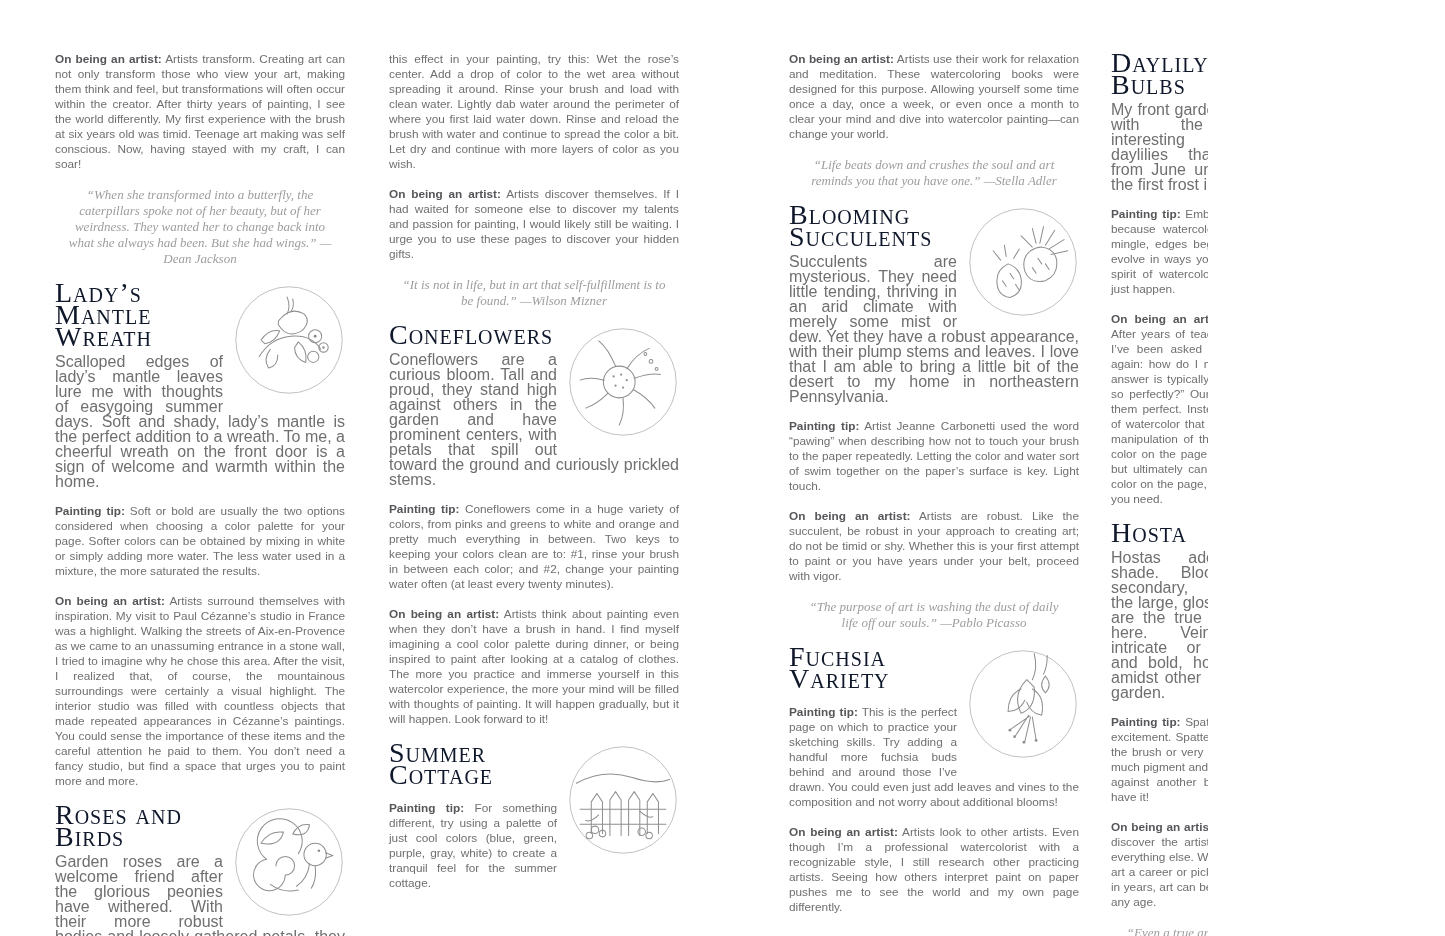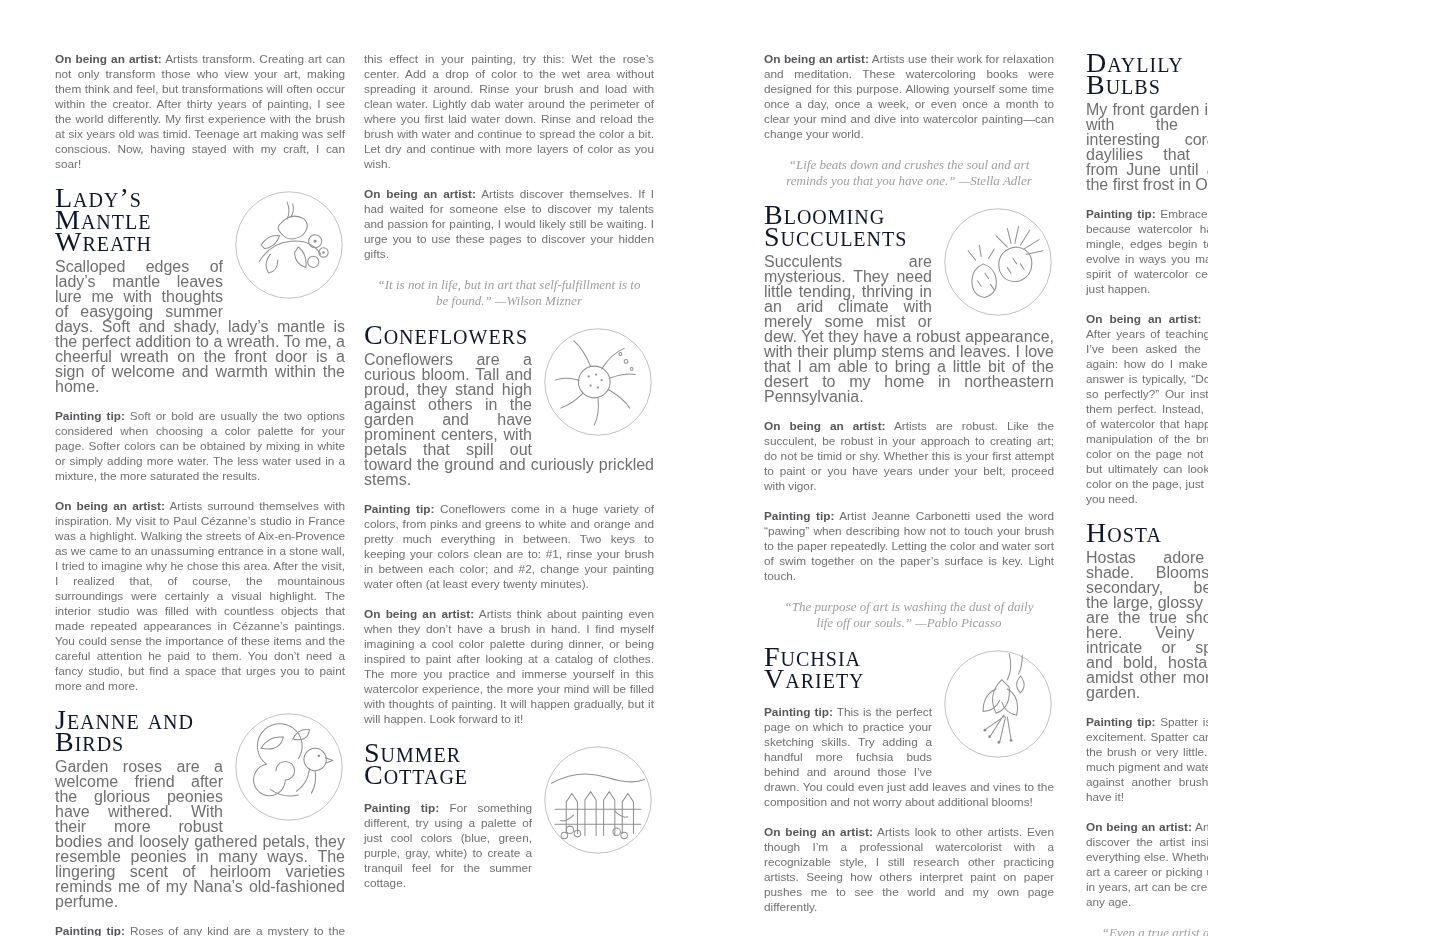--- a/index.html
+++ b/index.html
@@ -1,21 +1,21 @@
 <!DOCTYPE html>
 <html><head>
 <meta charset="utf-8">
 <style>
   html,body{margin:0;padding:0;background:#ffffff;}
   .spread{
     width:1208px;height:936px;background:#ffffff;box-sizing:border-box;
     padding:52px 0 0 55px;display:flex;overflow:hidden;
   }
   .col{width:290px;flex:0 0 290px;}
-  .col-2{margin-left:19px;}
+  .col-2{margin-left:44px;}
   .col-3{margin-left:110px;}
   .col-4{margin-left:32px;}
 
   .para{
     font-family:"Liberation Sans",sans-serif;font-size:11.8px;line-height:15px;
     color:#6f6f6f;text-align:justify;margin:0 0 15px;
   }
   .lead{font-weight:700;color:#56565a;}
   .quote{
     font-family:"Liberation Serif",serif;font-style:italic;font-size:13px;
@@ -35,20 +35,21 @@
   .ring{fill:none;stroke:#bcbcbc;stroke-width:1;}
   .art path,.art circle{fill:none;stroke:#8f8f8f;stroke-width:1.1;stroke-linecap:round;stroke-linejoin:round;}
   .art .dot{fill:#8f8f8f;stroke:none;}
 </style>
 </head>
 <body>
 
 <div class="spread">
   <div class="col col-1">
       <p class="para"><strong class="lead">On being an artist:</strong> <span>Artists transform. Creating art can not only transform those who view your art, making them think and feel, but transformations will often occur within the creator. After thirty years of painting, I see the world differently. My first experience with the brush at six years old was timid. Teenage art making was self conscious. Now, having stayed with my craft, I can soar!</span></p>
+      <p class="quote"><span>“When she transformed into a butterfly, the caterpillars spoke not of her beauty, but of her weirdness. They wanted her to change back into what she always had been. But she had wings.”</span> <span>—Dean Jackson</span></p>
       <section class="section">
         <span class="illo">
           <svg viewBox="0 0 120 120">
             <circle class="ring" cx="60" cy="60" r="57"></circle>
             <g class="art">
               <path d="M28,78 Q40,58 62,56 Q84,54 94,70"></path>
               <path d="M50,38 Q62,24 76,32 Q84,40 74,50 Q60,58 52,48 Q46,42 50,38"></path>
               <path d="M30,60 Q38,48 50,50 Q46,62 34,64 Z"></path>
               <circle cx="88" cy="56" r="7"></circle>
               <circle cx="97" cy="68" r="5"></circle>
@@ -75,21 +76,21 @@
               <path d="M30,40 q8,-14 24,-12 q-4,16 -24,12 Z"></path>
               <path d="M64,30 q6,-12 18,-10 q-2,14 -18,10 Z"></path>
               <circle cx="88" cy="52" r="12"></circle>
               <circle cx="92" cy="48" r="1.4" class="dot"></circle>
               <path d="M99,50 l8,3 l-8,3"></path>
               <path d="M82,62 q-2,16 -14,24 M88,64 q2,14 -4,24"></path>
               <path d="M40,84 q14,10 30,6"></path>
             </g>
           </svg>
         </span>
-        <h2 class="title">Jeanne and Birds</h2>
+        <h2 class="title">Roses and Birds</h2>
         <p class="body">Garden roses are a welcome friend after the glorious peonies have withered. With their more robust bodies and loosely gathered petals, they resemble peonies in many ways. The lingering scent of heirloom varieties reminds me of my Nana’s old-fashioned perfume.</p>
       </section>
       <p class="para"><strong class="lead">Painting tip:</strong> <span>Roses of any kind are a mystery to the eye. Petals darken in color as they recede into the flower’s center. To replicate</span></p>
     </div>
   <div class="col col-2">
       <p class="para"><span>this effect in your painting, try this: Wet the rose’s center. Add a drop of color to the wet area without spreading it around. Rinse your brush and load with clean water. Lightly dab water around the perimeter of where you first laid water down. Rinse and reload the brush with water and continue to spread the color a bit. Let dry and continue with more layers of color as you wish.</span></p>
       <p class="para"><strong class="lead">On being an artist:</strong> <span>Artists discover themselves. If I had waited for someone else to discover my talents and passion for painting, I would likely still be waiting. I urge you to use these pages to discover your hidden gifts.</span></p>
       <p class="quote"><span>“It is not in life, but in art that self-fulfillment is to be found.”</span> <span>—Wilson Mizner</span></p>
       <section class="section">
         <span class="illo">
@@ -147,22 +148,22 @@
               <path d="M80,44 q14,2 16,14 q2,16 -12,22 q-16,4 -22,-10 q-4,-14 6,-22 q6,-4 12,-4 Z"></path>
               <path d="M44,62 q12,4 14,16 q2,16 -12,20 q-14,-2 -14,-18 q0,-12 12,-18 Z"></path>
               <path d="M36,58 l-8,-10 M42,54 l-2,-12 M50,56 l6,-10"></path>
               <path d="M76,56 l4,6 M84,62 l4,6 M70,66 l4,6 M46,72 l4,6 M38,80 l4,6 M52,84 l4,6"></path>
             </g>
           </svg>
         </span>
         <h2 class="title">Blooming Succulents</h2>
         <p class="body">Succulents are mysterious. They need little tending, thriving in an arid climate with merely some mist or dew. Yet they have a robust appearance, with their plump stems and leaves. I love that I am able to bring a little bit of the desert to my home in northeastern Pennsylvania.</p>
       </section>
+      <p class="para"><strong class="lead">Painting tip:</strong> <span>Artist Jeanne Carbonetti used the word “pawing” when describing how not to touch your brush to the paper repeatedly. Letting the color and water sort of swim together on the paper’s surface is key. Light touch.</span></p>
       <p class="para"><strong class="lead">On being an artist:</strong> <span>Artists are robust. Like the succulent, be robust in your approach to creating art; do not be timid or shy. Whether this is your first attempt to paint or you have years under your belt, proceed with vigor.</span></p>
-      <p class="para"><strong class="lead">Painting tip:</strong> <span>Artist Jeanne Carbonetti used the word “pawing” when describing how not to touch your brush to the paper repeatedly. Letting the color and water sort of swim together on the paper’s surface is key. Light touch.</span></p>
       <p class="quote"><span>“The purpose of art is washing the dust of daily life off our souls.”</span> <span>—Pablo Picasso</span></p>
       <section class="section">
         <span class="illo">
           <svg viewBox="0 0 120 120">
             <circle class="ring" cx="60" cy="60" r="57"></circle>
             <g class="art">
               <path d="M72,6 q4,16 -2,28 M86,8 q0,12 -4,20"></path>
               <path d="M84,30 q8,10 0,18 q-8,-8 0,-18 Z"></path>
               <path d="M64,34 q-16,16 -6,36 q16,-6 14,-28 Z"></path>
               <path d="M58,44 q-14,6 -14,24 q12,0 18,-12"></path>

